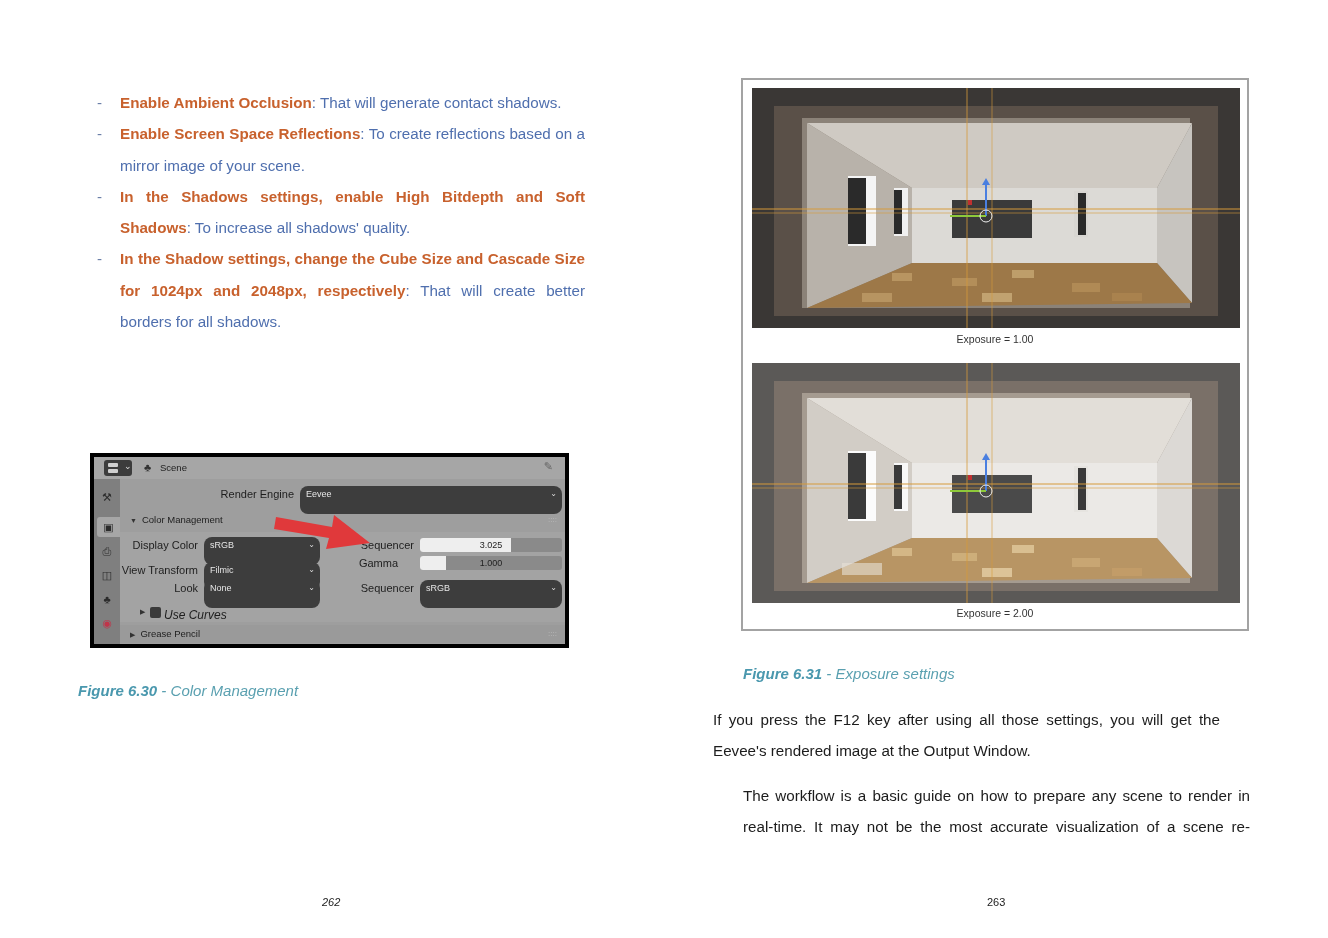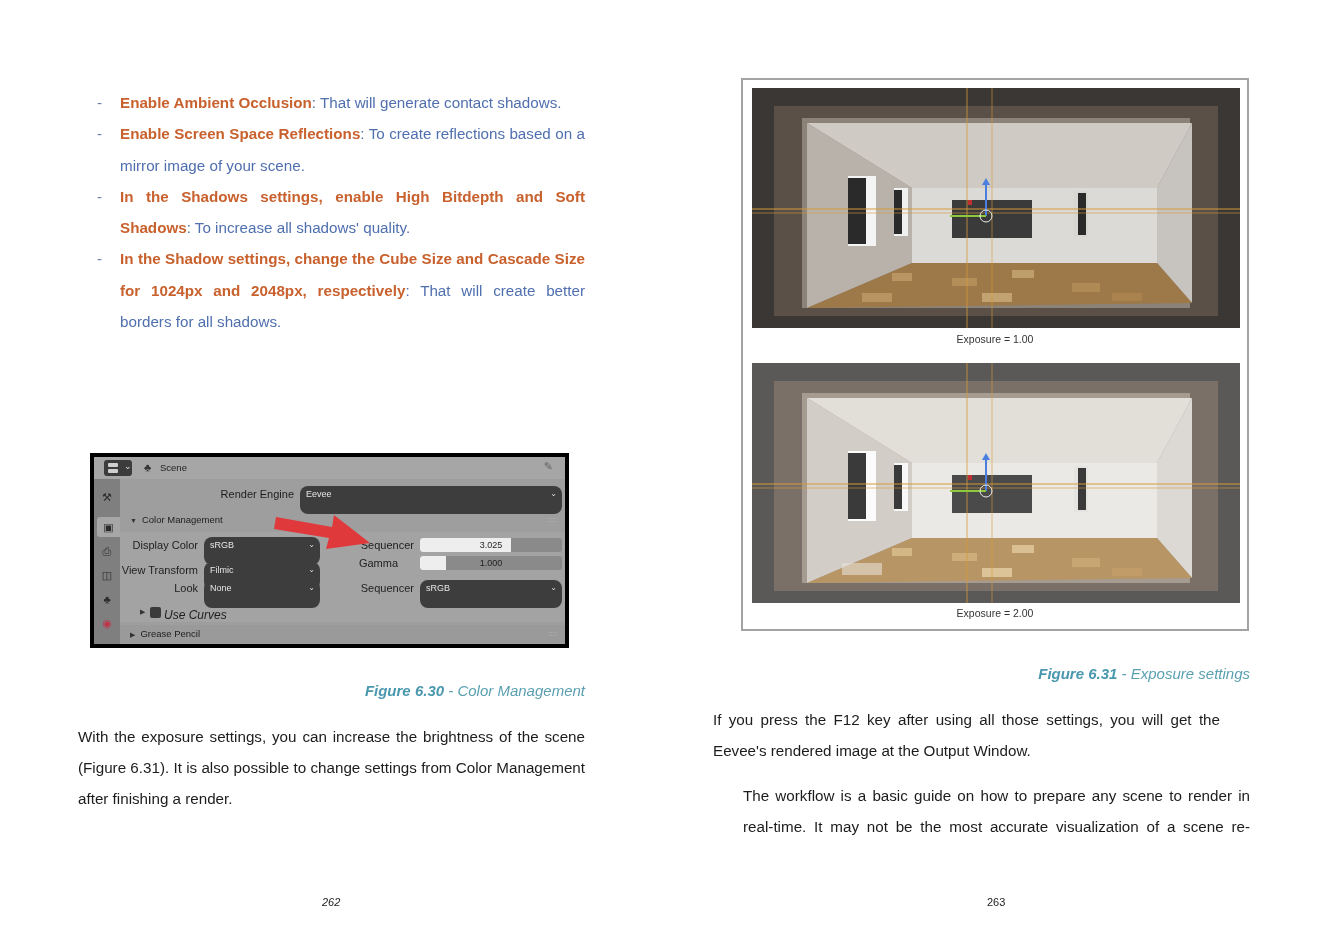--- a/index.html
+++ b/index.html
@@ -13,21 +13,21 @@
   
   .bullets { position: absolute; left: 78px; top: 87px; width: 507px; }
   .bullet { position: relative; padding-left: 42px; font-size: 15.2px; line-height: 31.3px; text-align: justify; text-align-last: left; }
   .bullet .dash { position: absolute; left: 19px; top: 0; color: #6b7fa8; }
   .bullet .bold { color: #c8612d; font-weight: bold; }
   .bullet .rest { color: #4f6fae; }
 
   .para { position: absolute; font-size: 15.2px; line-height: 31px; text-align: justify; color: #1c1c1c; }
   .para.last-left { text-align-last: left; }
 
-  .caption { position: absolute; font-size: 15px; font-style: italic; color: #5aa0b0; text-align: right; }
+  .caption { position: absolute; font-size: 15px; font-style: italic; color: #5aa0b0; text-align: left; }
   .caption b { font-weight: bold; color: #4a98ae; }
 
   .page-number { position: absolute; font-size: 11px; color: #222; }
 
   
   .blender { position: absolute; left: 90px; top: 453px; width: 479px; height: 195px; background: #000; padding: 4px; }
   .bl-inner { position: relative; width: 100%; height: 100%; background: #9e9e9e; overflow: hidden; }
   .bl-top { position: absolute; left: 0; top: 0; right: 0; height: 22px; background: #a6a6a6; }
   .bl-editor-btn { position: absolute; left: 10px; top: 3px; width: 28px; height: 16px; background: #3c3c3c; border-radius: 3px; }
   .bl-editor-btn::before { content: ""; position: absolute; left: 4px; top: 3px; width: 10px; height: 4px; background: #cfcfcf; border-radius: 1px; }
@@ -152,21 +152,20 @@
       <svg class="bl-arrow" width="100" height="45" viewBox="0 0 100 45">
         <polygon points="2,10 58,20 60,8 96,36 52,42 55,31 0,22" fill="#e0393b"></polygon>
       </svg>
     </div>
   </div>
 
   <div class="caption" style="left:78px; width:507px; top:682px;">
     <b>Figure 6.30</b><span> - </span><span>Color Management</span>
   </div>
 
-  <p class="para last-left" style="left:78px; top:721px; width:507px;">With the exposure settings, you can increase the brightness of the scene (Figure 6.31). It is also possible to change settings from Color Management after finishing a render.</p>
 
   <span class="page-number" style="left:322px; top:896px;font-style:italic;">262</span>
 </div>
 
 <div class="page page-right"></div>
 
 <div class="exposure-fig">
 
   <div class="render" style="top:8px;">
     <svg width="488" height="240" viewBox="0 0 488 240">

